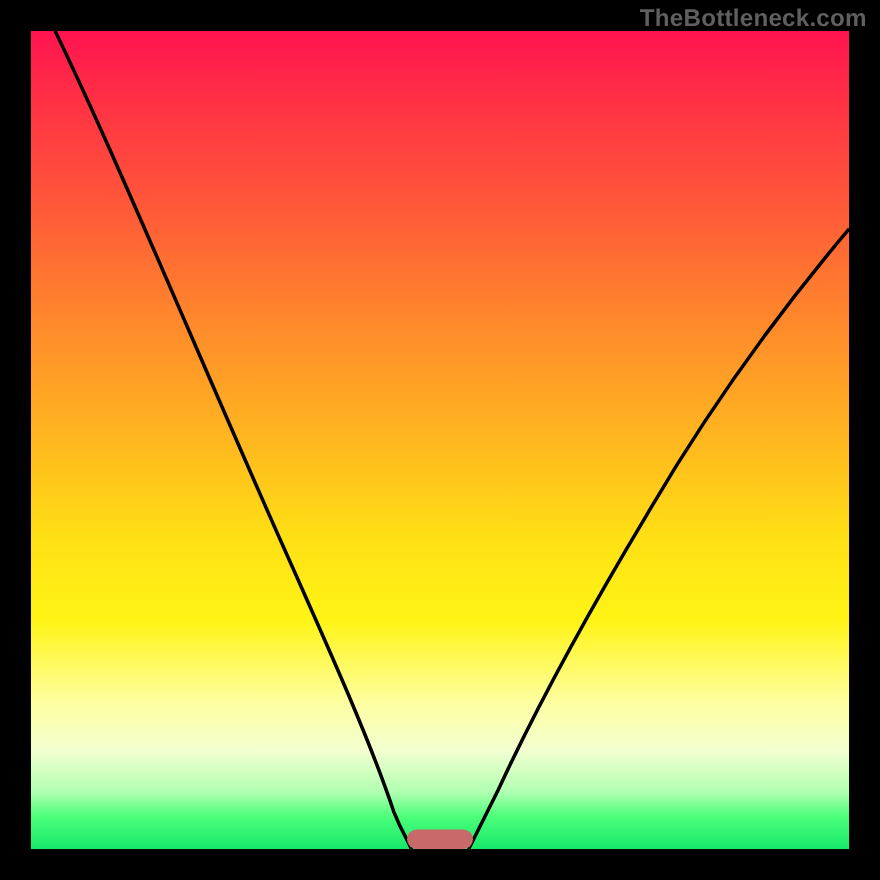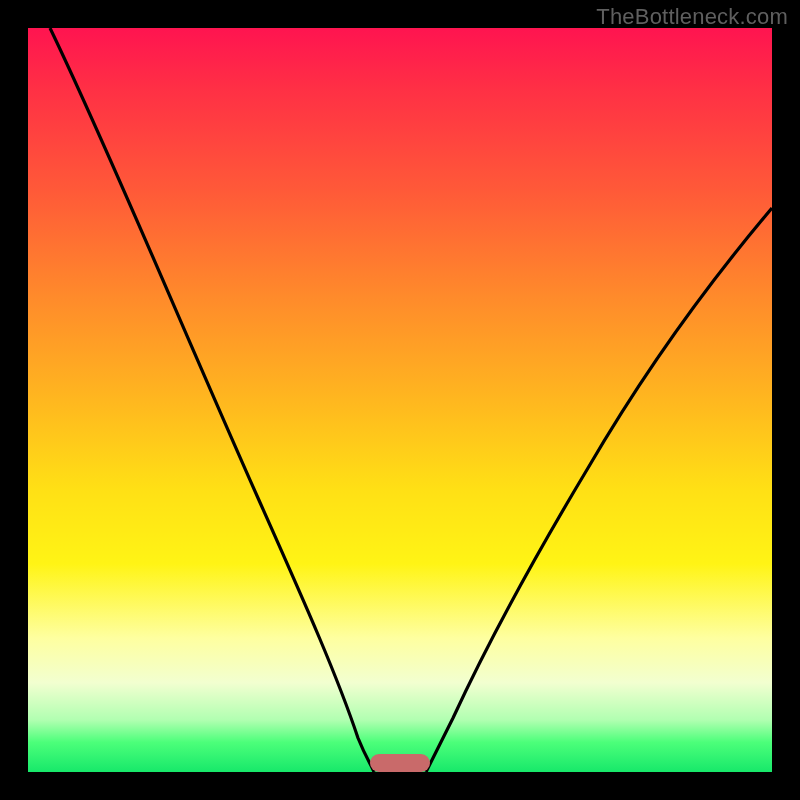--- a/index.html
+++ b/index.html
@@ -55,21 +55,21 @@
     background: #c96a6a;
     border-radius: 9px;
   }
   .watermark {
     position: absolute;
     top: 4px;
     right: 12px;
     color: #5f5f5f;
     font-size: 22px;
     letter-spacing: 0.2px;
-    font-weight: 400;
+    font-weight: 700;
   }
 </style>
 </head>
 <body>
 
 <div class="frame">
 
   <div class="plot">
     <div class="gradient"></div>
 

